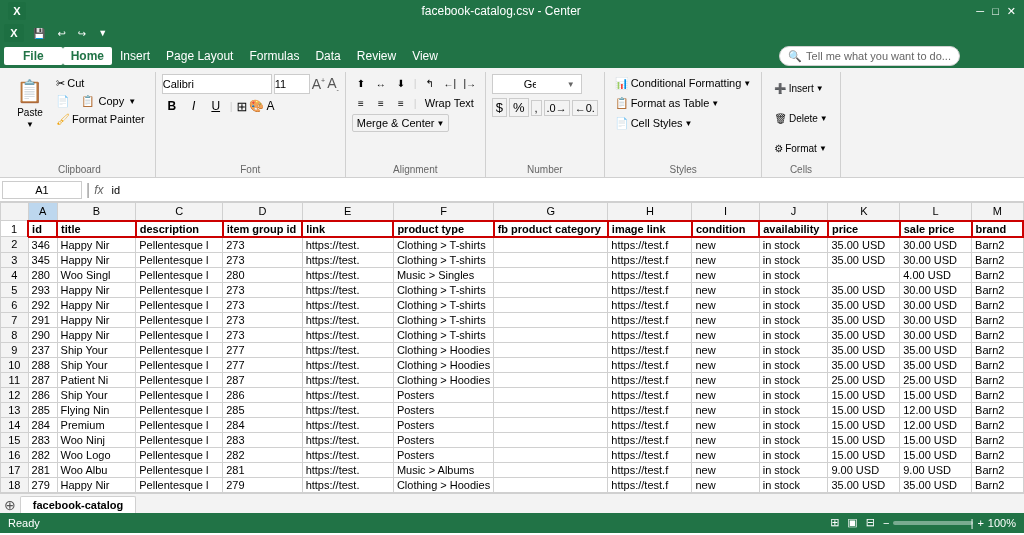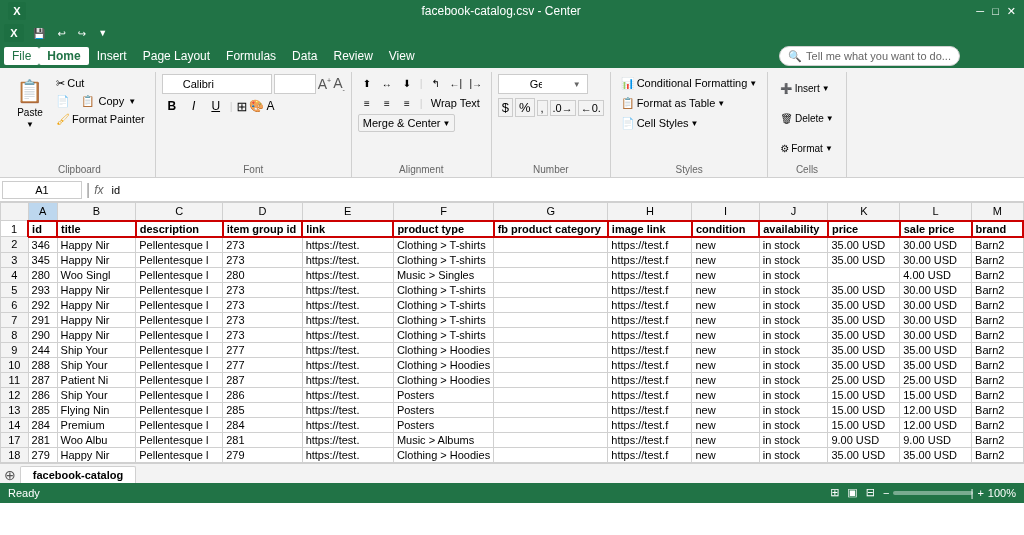--- a/index.html
+++ b/index.html
@@ -101,21 +101,21 @@
       height: 18px;
       white-space: nowrap;
     }
     .ribbon-col { display: flex; flex-direction: column; gap: 0; }
 
     
     .font-input {
       border: 1px solid #ccc;
       height: 20px;
       font-size: 11px;
-      padding: 0 20px;
+      padding: 0 0;
     }
     .font-name { width: 110px; }
     .font-size { width: 36px; }
 
     
     .formula-bar {
       display: flex;
       align-items: center;
       height: 24px;
       border-bottom: 1px solid #d0d0d0;
@@ -287,21 +287,21 @@
 
 <div style="background:#217346; display:flex; align-items:center; height:22px; padding: 0 4px; gap:6px;">
   <span style="background:#1d6f42; color:white; font-weight:bold; font-size:11px; border-radius:2px; width:20px; height:18px; display:inline-flex; align-items:center; justify-content:center;">X</span>
   <span class="qat-btn">💾</span>
   <span class="qat-btn">↩</span>
   <span class="qat-btn">↪</span>
   <span class="qat-btn" style="font-size:9px;">▼</span>
 </div>
 
 <div class="menu-bar">
-  <span class="menu-item" style="background:white; color:#217346; font-weight:normal; padding: 2px 8px;">File</span>
+  <span class="menu-item" style="background:white; color:#217346; font-weight:bold; padding: 2px 19px;">File</span>
   <span class="menu-item active" style="background:white; color:#217346;">Home</span>
   <span class="menu-item">Insert</span>
   <span class="menu-item">Page Layout</span>
   <span class="menu-item">Formulas</span>
   <span class="menu-item">Data</span>
   <span class="menu-item">Review</span>
   <span class="menu-item">View</span>
   <span style="flex:1;"></span>
   <div class="tell-me">
     <span>🔍</span>
@@ -601,21 +601,21 @@
             <td></td>
             <td>https://test.f</td>
             <td>new</td>
             <td>in stock</td>
             <td>35.00 USD</td>
             <td>30.00 USD</td>
             <td>Barn2</td>
           </tr>
           <tr>
             <td class="row-num">9</td>
-            <td>244</td>
+            <td>237</td>
             <td>Ship Your</td>
             <td>Pellentesque l</td>
             <td>277</td>
             <td>https://test.</td>
             <td>Clothing &gt; Hoodies</td>
             <td></td>
             <td>https://test.f</td>
             <td>new</td>
             <td>in stock</td>
             <td>35.00 USD</td>
@@ -693,20 +693,52 @@
             <td>Pellentesque l</td>
             <td>284</td>
             <td>https://test.</td>
             <td>Posters</td>
             <td></td>
             <td>https://test.f</td>
             <td>new</td>
             <td>in stock</td>
             <td>15.00 USD</td>
             <td>12.00 USD</td>
+            <td>Barn2</td>
+          </tr>
+          <tr>
+            <td class="row-num">15</td>
+            <td>283</td>
+            <td>Woo Ninj</td>
+            <td>Pellentesque l</td>
+            <td>283</td>
+            <td>https://test.</td>
+            <td>Posters</td>
+            <td></td>
+            <td>https://test.f</td>
+            <td>new</td>
+            <td>in stock</td>
+            <td>15.00 USD</td>
+            <td>15.00 USD</td>
+            <td>Barn2</td>
+          </tr>
+          <tr>
+            <td class="row-num">16</td>
+            <td>282</td>
+            <td>Woo Logo</td>
+            <td>Pellentesque l</td>
+            <td>282</td>
+            <td>https://test.</td>
+            <td>Posters</td>
+            <td></td>
+            <td>https://test.f</td>
+            <td>new</td>
+            <td>in stock</td>
+            <td>15.00 USD</td>
+            <td>15.00 USD</td>
             <td>Barn2</td>
           </tr>
           <tr>
             <td class="row-num">17</td>
             <td>281</td>
             <td>Woo Albu</td>
             <td>Pellentesque l</td>
             <td>281</td>
             <td>https://test.</td>
             <td>Music &gt; Albums</td>

